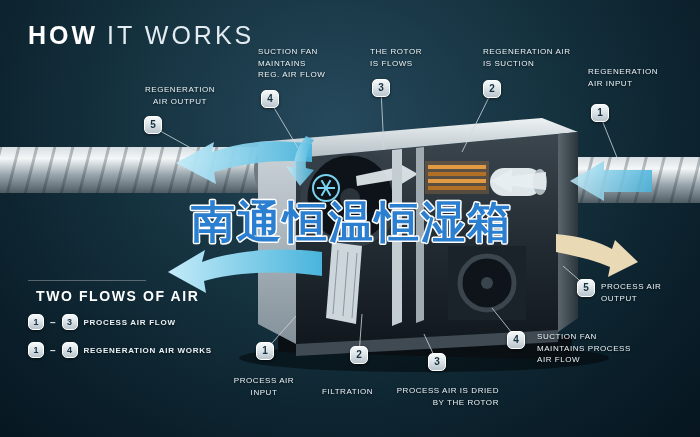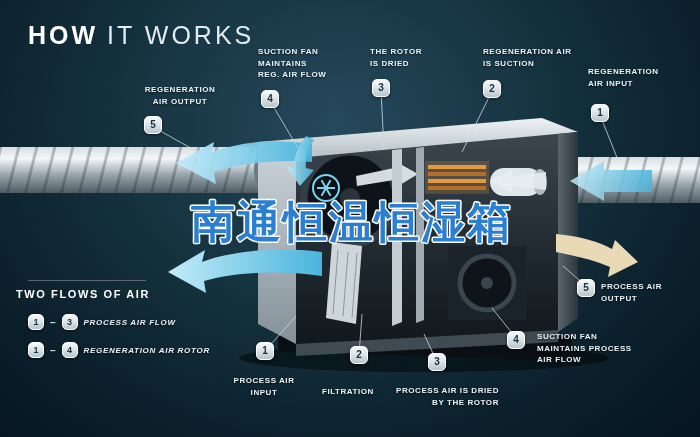--- a/index.html
+++ b/index.html
@@ -17,29 +17,29 @@
     fill:#2b7fd0;stroke:#ffffff;stroke-width:3px;paint-order:stroke;stroke-linejoin:round;
     font-family:"DejaVu Sans", sans-serif;font-weight:bold;font-size:44px;letter-spacing:2px;
   }
   .badge{
     position:absolute;width:18px;height:18px;border-radius:5px;box-sizing:border-box;
     background:linear-gradient(180deg,#f6f9fa 0%,#dde5e9 45%,#b9c4cb 100%);
     border:1px solid #feffff;box-shadow:0 1px 3px rgba(0,0,0,.55);
     color:#16313f;font-weight:bold;font-size:10px;line-height:16px;text-align:center;
   }
   .callout-label{
-    position:absolute;color:#eaf2f6;font-size:8px;font-weight:bold;line-height:1.45;
+    position:absolute;color:#eaf2f6;font-size:8px;font-weight:normal;line-height:1.45;
     letter-spacing:.07em;white-space:pre-line;text-shadow:0 1px 2px rgba(0,0,0,.6);
   }
   .legend-rule{position:absolute;left:28px;top:280px;width:118px;height:1px;background:rgba(255,255,255,.30);}
-  .legend-heading{position:absolute;left:16px;top:288px;color:#ffffff;font-size:11px;font-weight:bold;letter-spacing:1.6px;}
+  .legend-heading{position:absolute;left:36px;top:288px;color:#ffffff;font-size:14px;font-weight:bold;letter-spacing:1.6px;}
   .legend-row{position:absolute;display:flex;align-items:center;gap:6px;}
   .legend-row .badge{position:static;width:16px;height:16px;font-size:9px;line-height:14px;flex:0 0 auto;}
   .legend-sep{color:#d5dfe4;font-size:10px;font-weight:bold;}
-  .legend-label{color:#eaf2f6;font-size:8px;font-weight:bold;letter-spacing:.09em;text-shadow:0 1px 2px rgba(0,0,0,.6);font-style:italic;}
+  .legend-label{color:#eaf2f6;font-size:8px;font-weight:bold;letter-spacing:.09em;text-shadow:0 1px 2px rgba(0,0,0,.6);}
 </style>
 </head>
 <body>
 
 <div class="stage">
 
   <svg class="scene" width="700" height="437" viewBox="0 0 700 437">
     <defs>
       <linearGradient id="gDuct" x1="0" y1="0" x2="0" y2="1">
         <stop offset="0" stop-color="#d8dee2"></stop>
@@ -178,21 +178,21 @@
   <div class="badge" style="left:428px;top:353px">3</div>
   <div class="badge" style="left:350px;top:346px">2</div>
   <div class="badge" style="left:256px;top:342px">1</div>
 
   <div class="callout-label" style="left:138px;top:84px;width:84px;text-align:center">REGENERATION
 AIR OUTPUT</div>
   <div class="callout-label" style="left:258px;top:46px;width:84px">SUCTION FAN
 MAINTAINS
 REG. AIR FLOW</div>
   <div class="callout-label" style="left:370px;top:46px;width:70px">THE ROTOR
-IS DRIED</div>
+IS FLOWS</div>
   <div class="callout-label" style="left:483px;top:46px;width:104px">REGENERATION AIR
 IS SUCTION</div>
   <div class="callout-label" style="left:588px;top:66px;width:90px">REGENERATION
 AIR INPUT</div>
   <div class="callout-label" style="left:601px;top:281px;width:80px">PROCESS AIR
 OUTPUT</div>
   <div class="callout-label" style="left:537px;top:331px;width:112px">SUCTION FAN
 MAINTAINS PROCESS
 AIR FLOW</div>
   <div class="callout-label" style="left:377px;top:385px;width:122px;text-align:right">PROCESS AIR IS DRIED
@@ -208,16 +208,16 @@
     <span class="badge">1</span>
     <span class="legend-sep">–</span>
     <span class="badge">3</span>
     <span class="legend-label">PROCESS AIR FLOW</span>
   </div>
 
   <div class="legend-row" style="left:28px;top:342px">
     <span class="badge">1</span>
     <span class="legend-sep">–</span>
     <span class="badge">4</span>
-    <span class="legend-label">REGENERATION AIR ROTOR</span>
+    <span class="legend-label">REGENERATION AIR WORKS</span>
   </div>
 
 </div>
 
 </body></html>

